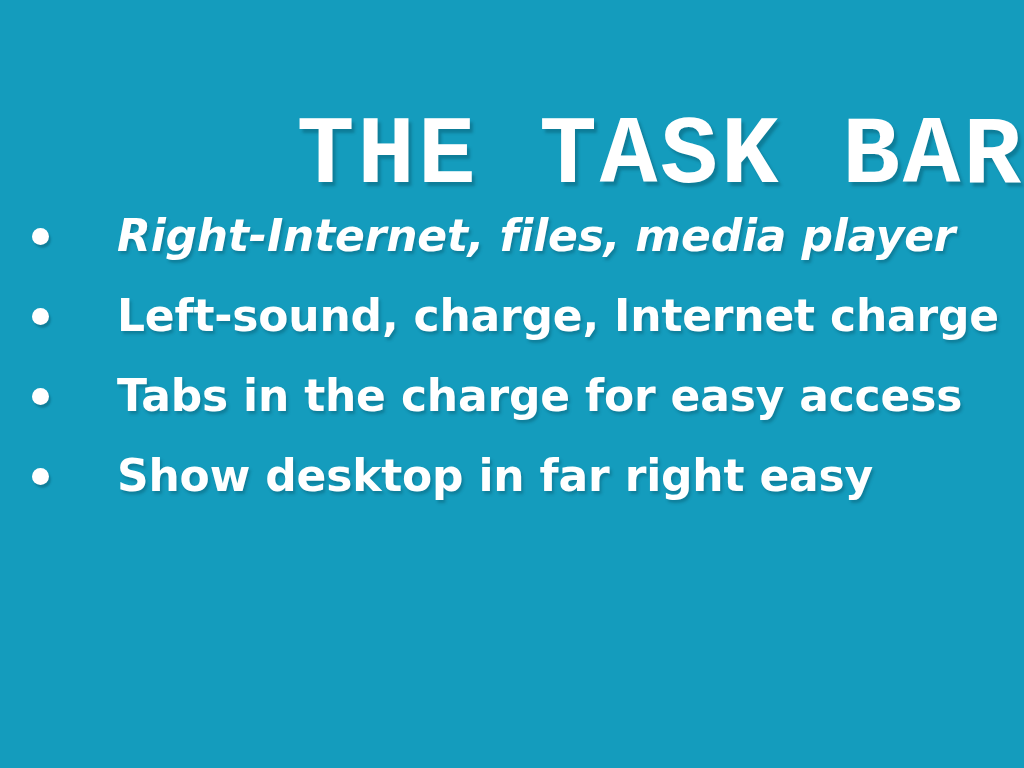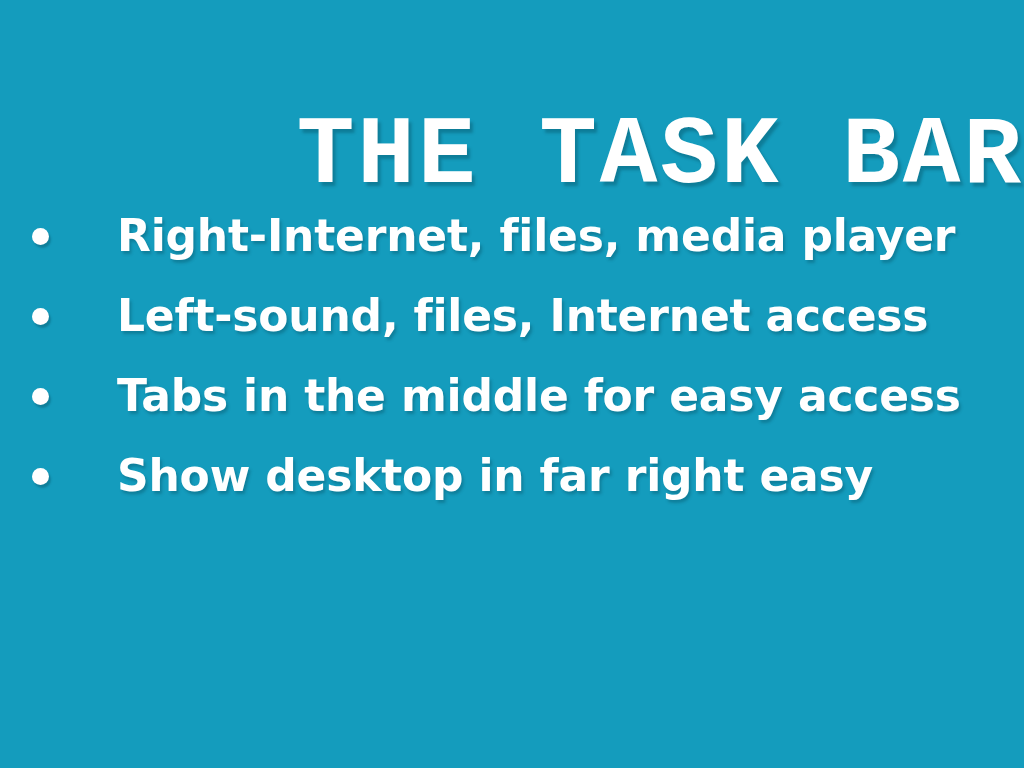--- a/index.html
+++ b/index.html
@@ -86,31 +86,31 @@
 <body>
 
 <div id="slide" style="background: rgb(20, 156, 189);">
 
   <h1 id="slide-title" style="color: rgb(255, 255, 255);">THE TASK BAR</h1>
 
   <ul id="bullet-list">
 
     <li class="bullet-row">
       <span class="bullet-marker" style="background: rgb(255, 255, 255);"></span>
-      <span class="bullet-text" style="color: rgb(255, 255, 255);">Right-Internet, files, media player</span>
+      <span class="bullet-text" style="color: rgb(255, 255, 255); font-style: italic;">Right-Internet, files, media player</span>
     </li>
 
     <li class="bullet-row">
       <span class="bullet-marker" style="background: rgb(255, 255, 255);"></span>
-      <span class="bullet-text" style="color: rgb(255, 255, 255);">Left-sound, files, Internet access</span>
+      <span class="bullet-text" style="color: rgb(255, 255, 255);">Left-sound, charge, Internet charge</span>
     </li>
 
     <li class="bullet-row">
       <span class="bullet-marker" style="background: rgb(255, 255, 255);"></span>
-      <span class="bullet-text" style="color: rgb(255, 255, 255);">Tabs in the middle for easy access</span>
+      <span class="bullet-text" style="color: rgb(255, 255, 255);">Tabs in the charge for easy access</span>
     </li>
 
     <li class="bullet-row">
       <span class="bullet-marker" style="background: rgb(255, 255, 255);"></span>
       <span class="bullet-text" style="color: rgb(255, 255, 255);">Show desktop in far right easy</span>
     </li>
 
   </ul>
 
 </div>

